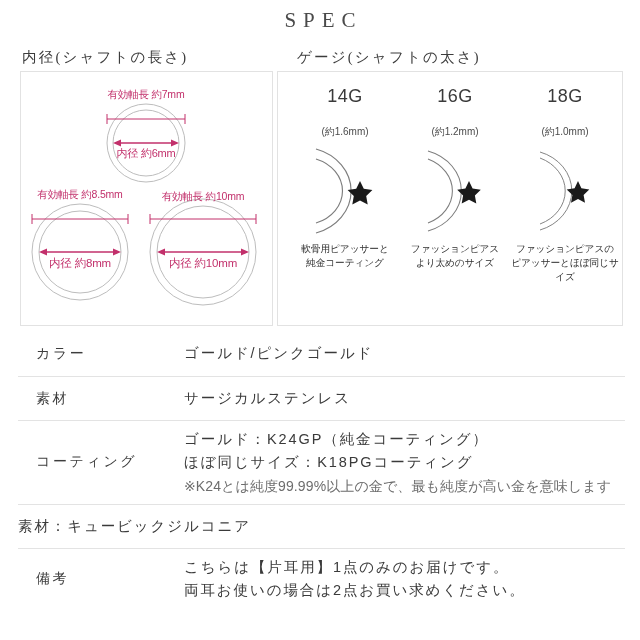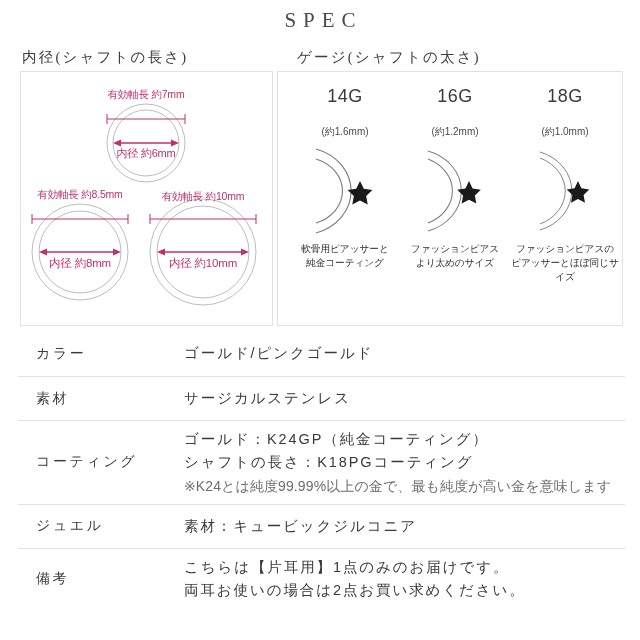--- a/index.html
+++ b/index.html
@@ -224,27 +224,26 @@
       <div class="row-key">素材</div>
       <div class="row-val">
         <span class="vline">サージカルステンレス</span>
       </div>
     </div>
 
     <div class="row" style="min-height:76px;">
       <div class="row-key">コーティング</div>
       <div class="row-val">
         <span class="vline">ゴールド：K24GP（純金コーティング）</span>
-        <span class="vline">シャフトの長さ：K18PGコーティング</span>
+        <span class="vline">ほぼ同じサイズ：K18PGコーティング</span>
         <span class="val-note">※K24とは純度99.99%以上の金で、最も純度が高い金を意味します</span>
       </div>
     </div>
 
     <div class="row">
-      <div class="row-key">ジュエル</div>
       <div class="row-val">
         <span class="vline">素材：キュービックジルコニア</span>
       </div>
     </div>
 
     <div class="row" style="min-height:58px;">
       <div class="row-key">備考</div>
       <div class="row-val">
         <span class="vline">こちらは【片耳用】1点のみのお届けです。</span>
         <span class="vline">両耳お使いの場合は2点お買い求めください。</span>

